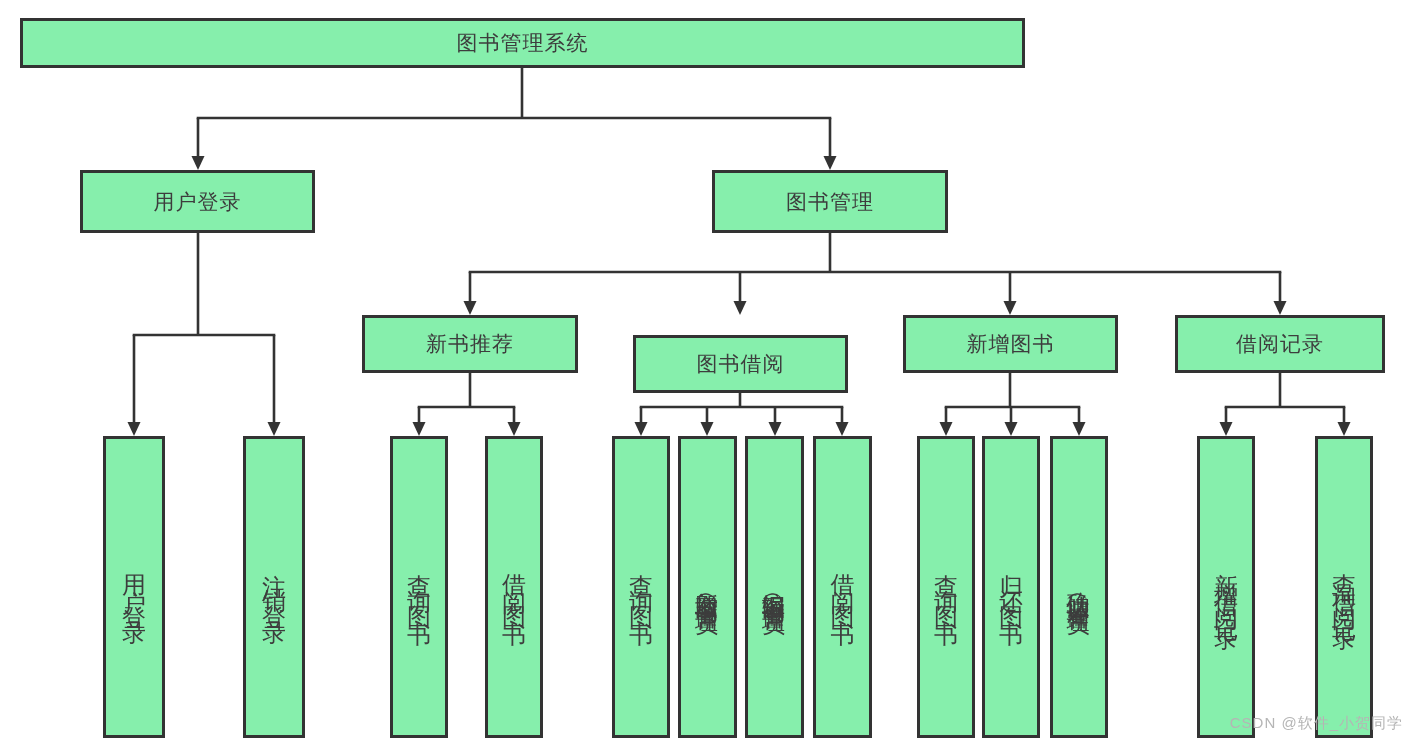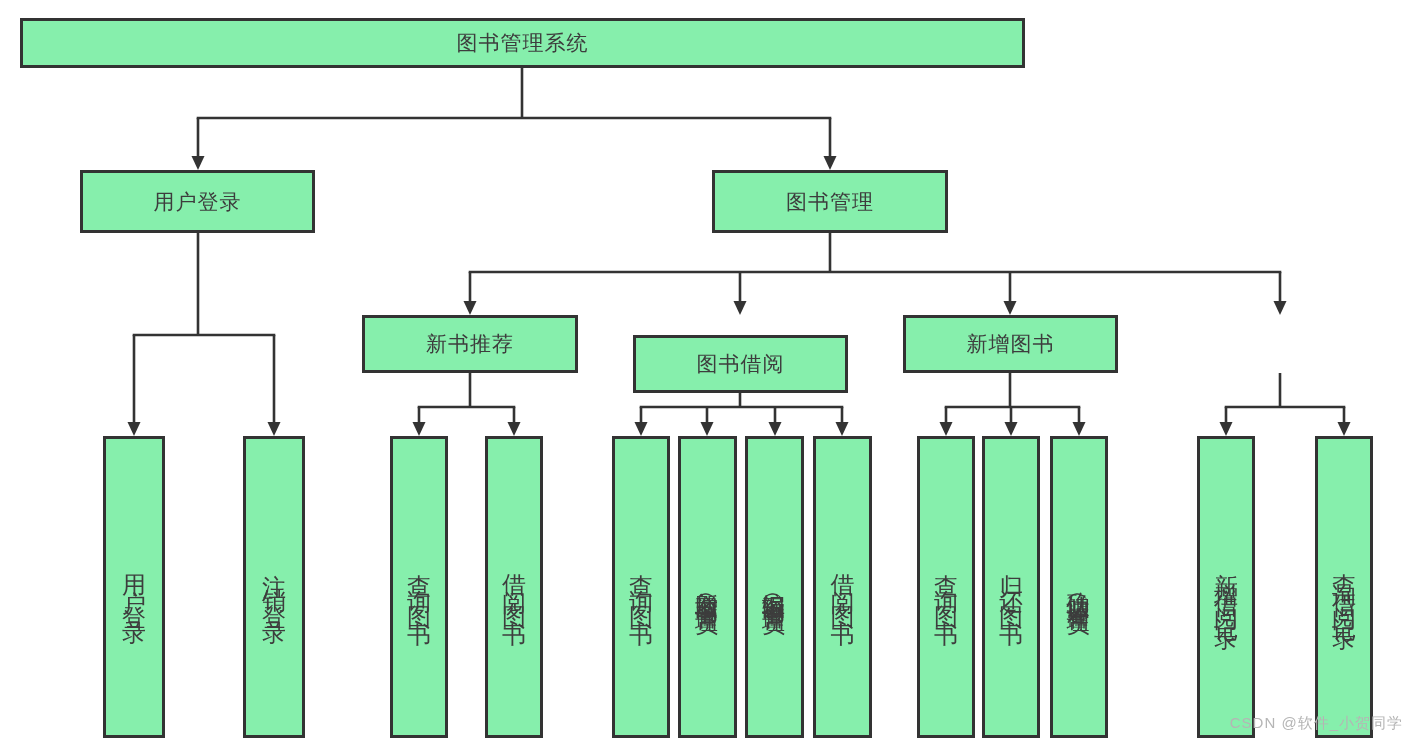--- a/index.html
+++ b/index.html
@@ -119,20 +119,21 @@
     </svg>
 
   <div class="node" style="left:20px; top:18px; width:1005px; height:50px;">图书管理系统</div>
 
   <div class="node" style="left:80px; top:170px; width:235px; height:63px;">用户登录</div>
   <div class="node" style="left:712px; top:170px; width:236px; height:63px;">图书管理</div>
 
   <div class="node" style="left:362px; top:315px; width:216px; height:58px;">新书推荐</div>
   <div class="node" style="left:633px; top:315px; width:215px; height:58px;margin-top:20px;">图书借阅</div>
   <div class="node" style="left:903px; top:315px; width:215px; height:58px;">新增图书</div>
+  <div class="node" style="left:1175px; top:315px; width:210px; height:58px;">借阅记录</div>
 
   <div class="node leaf sp-wide" style="left:103px; top:436px; width:62px; height:302px;">
     <span>用户登录</span>
   </div>
   <div class="node leaf sp-wide" style="left:243px; top:436px; width:62px; height:302px;">
     <span>注销登录</span>
   </div>
 
   <div class="node leaf sp-wide" style="left:390px; top:436px; width:58px; height:302px;">
     <span>查询图书</span>

